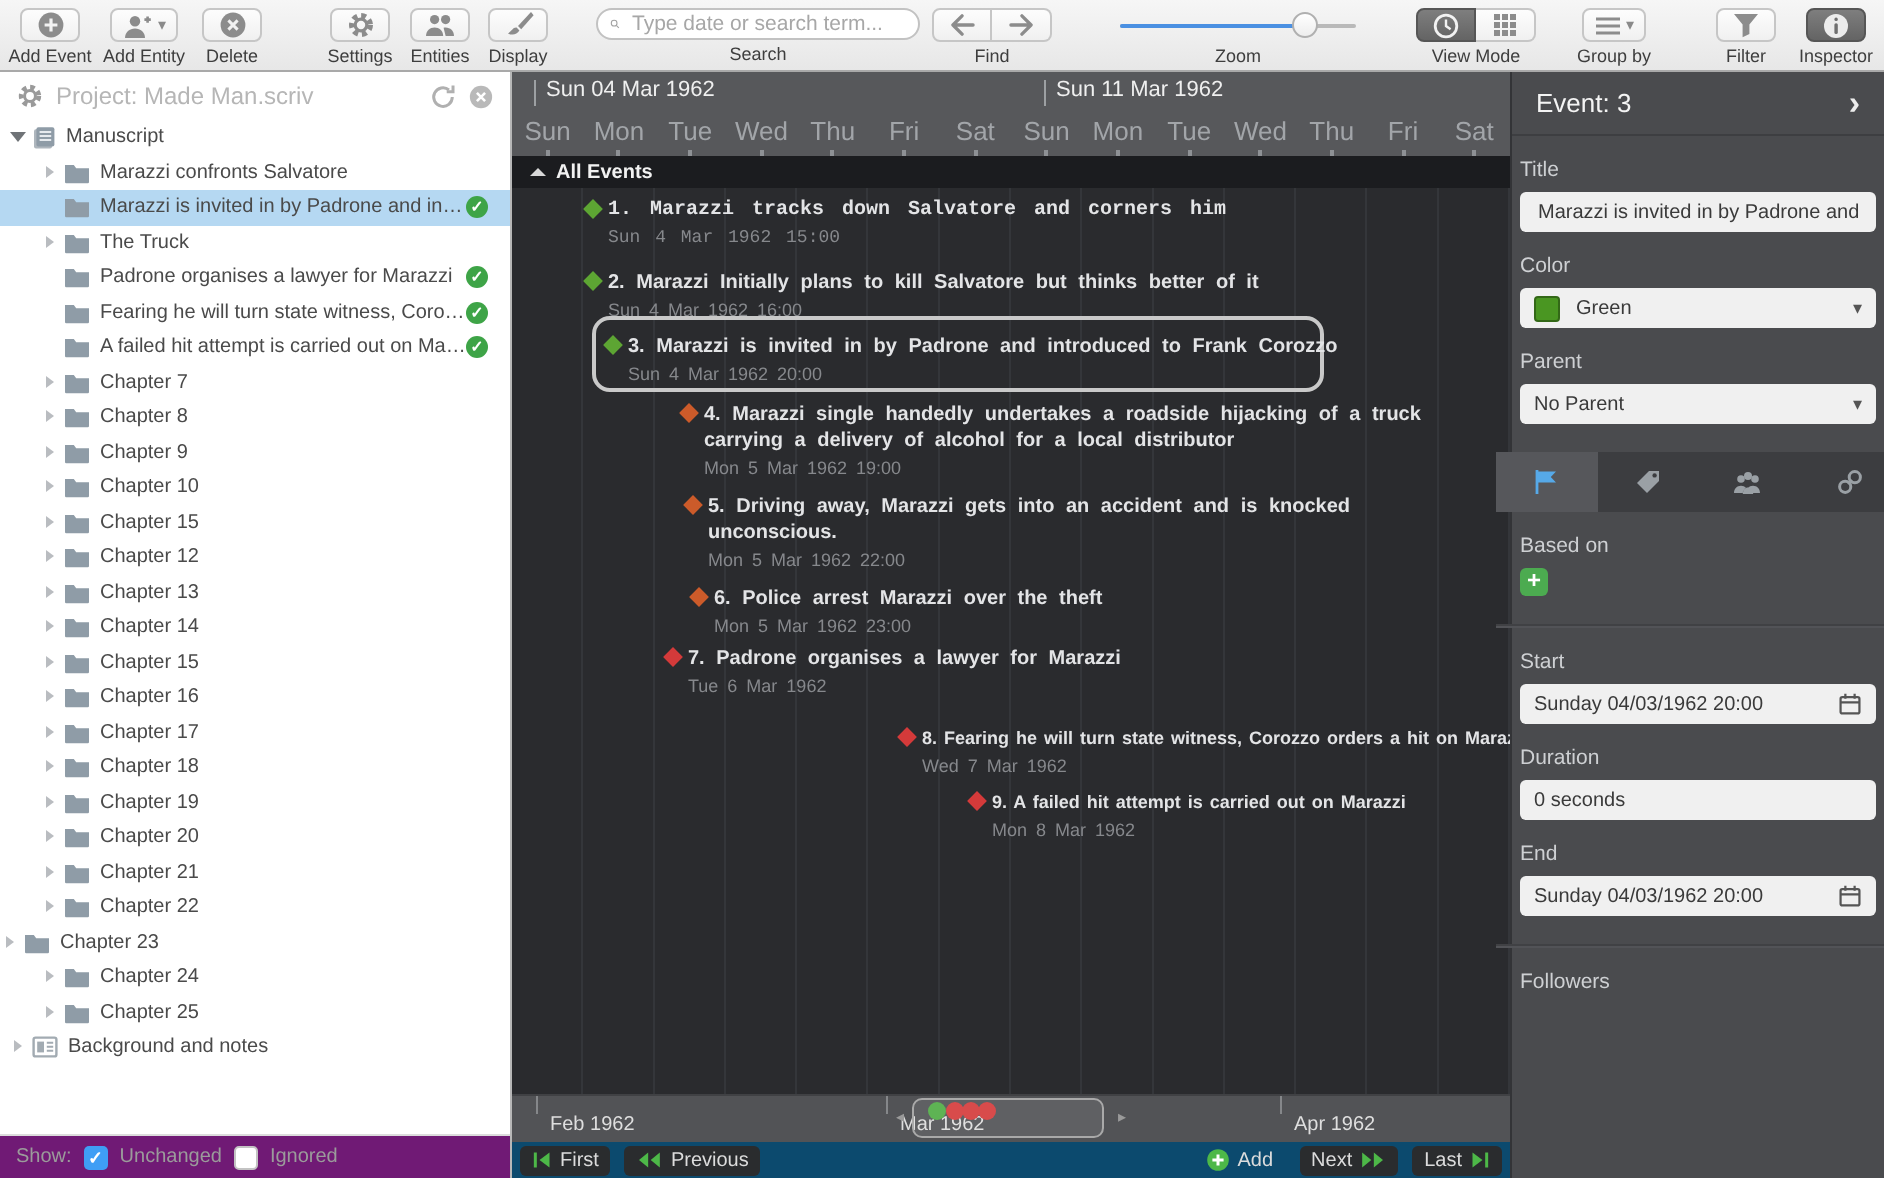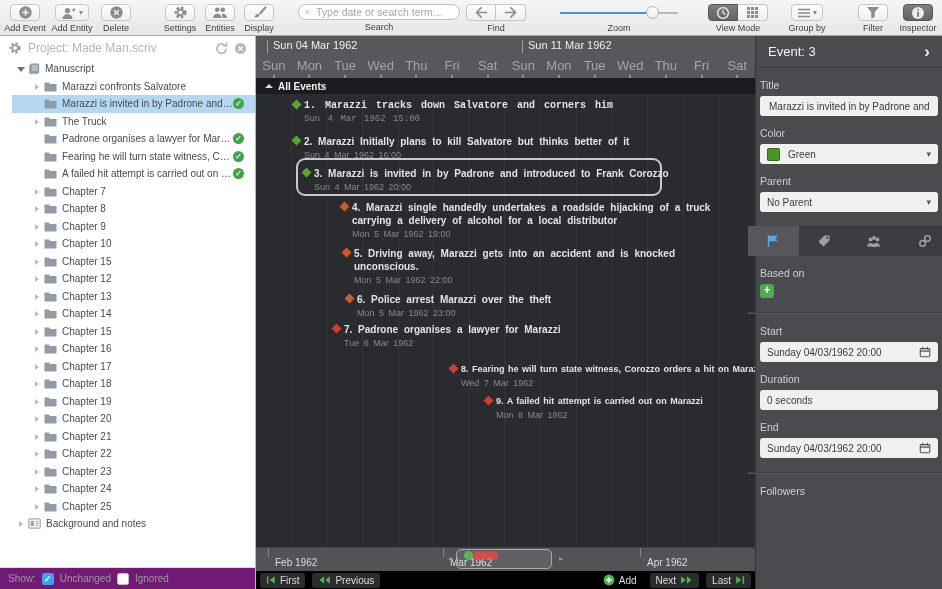--- a/index.html
+++ b/index.html
@@ -30,21 +30,21 @@
   #zoom-track .knob{position:absolute;top:2px;width:13px;height:13px;border-radius:50%;
         background:linear-gradient(#fff,#ededed);border:1px solid #b0b0b0;box-sizing:border-box;}
   .chev{font-size:8px;color:#8a8a8a;line-height:1;}
 
   
   #sidebar{position:absolute;left:0;top:36px;width:256px;bottom:0;background:#fff;
            border-right:1px solid #b7b7b7;box-sizing:border-box;}
   #sb-header{height:24px;display:flex;align-items:center;padding:0 8px;gap:6px;}
   #sb-title{flex:1;font-size:12px;color:#b6b6b6;white-space:nowrap;overflow:hidden;}
   #tree{position:absolute;top:24px;left:0;right:0;bottom:21px;overflow:hidden;}
-  .trow{height:17.5px;display:flex;align-items:center;font-size:10px;color:#4a4a4a;box-sizing:border-box;margin-left:12px;}
+  .trow{height:17.5px;display:flex;align-items:center;font-size:10px;color:#4a4a4a;box-sizing:border-box;}
   .trow.sel{background:#b5d8f2;}
   .tri{width:10px;text-align:center;flex:0 0 10px;}
   .tri-c{display:inline-block;width:0;height:0;border-left:4px solid #b9bcc0;border-top:3.5px solid transparent;border-bottom:3.5px solid transparent;}
   .tri-e{display:inline-block;width:0;height:0;border-top:5px solid #6f7377;border-left:4px solid transparent;border-right:4px solid transparent;}
   .ticon{margin:0 5px 0 2px;flex:0 0 auto;display:flex;}
   .tlabeltxt{white-space:nowrap;overflow:hidden;text-overflow:ellipsis;flex:1;}
   .tcheck{flex:0 0 11px;width:11px;height:11px;border-radius:50%;background:#3ea447;color:#fff;
           font-size:8px;line-height:11px;text-align:center;margin-right:11px;font-weight:bold;}
   #sb-footer{position:absolute;left:0;right:0;bottom:0;height:21px;border-top:1px solid #dcdcdc;background:#701a75;
           display:flex;align-items:center;padding:0 8px;gap:6px;font-size:10px;color:#9b9b9b;}
@@ -83,21 +83,21 @@
   
   #minimap{position:absolute;left:256px;top:547px;width:499px;height:24px;background:#525356;border-top:1px solid #404144;box-sizing:border-box;}
   .mm-tick{position:absolute;top:0;width:1px;height:9px;background:#85878a;}
   .mm-label{position:absolute;top:9px;font-size:10px;color:#dedede;white-space:nowrap;}
   #mm-viewport{position:absolute;top:1px;height:20px;background:rgba(255,255,255,0.08);
           border:1px solid #a9a9a9;border-radius:5px;box-sizing:border-box;}
   .mm-dot{position:absolute;top:3px;width:9px;height:9px;border-radius:50%;}
   .mm-arrow{position:absolute;top:7px;font-size:8px;color:#9a9a9a;line-height:1;}
 
   
-  #bottom-nav{position:absolute;left:256px;top:571px;width:499px;height:18px;background:#000000;
+  #bottom-nav{position:absolute;left:256px;top:571px;width:499px;height:18px;background:#0c4a6e;
           display:flex;align-items:center;padding:0 4px;gap:7px;box-sizing:border-box;}
   .nav-btn{display:flex;align-items:center;gap:4px;background:#2a2c2e;border-radius:3px;height:15px;
           padding:0 6px;font-size:10px;color:#dcdcdc;}
   #nav-right{margin-left:auto;display:flex;align-items:center;gap:7px;}
 
   
   #inspector{position:absolute;left:755px;top:36px;right:0;bottom:0;background:#4a4b4e;
           border-left:1px solid #333437;box-sizing:border-box;}
   #insp-header{height:31px;display:flex;align-items:center;justify-content:space-between;
           padding:0 12px;border-bottom:1px solid #3d3e41;}
@@ -494,21 +494,21 @@
       </div>
       <div class="trow" style="padding-left: 20px;">
         <span class="tri"><span class="tri-c"></span></span>
         <span class="ticon">
           <svg width="13" height="11" viewBox="0 0 13 11">
             <path d="M0.5 1.5h4.4l1.2 1.6h6.4v6.9a0.6 0.6 0 0 1-.6.6H1.1a0.6 0.6 0 0 1-.6-.6z" fill="#8f9ca7"></path>
           </svg>
         </span>
         <span class="tlabeltxt">Chapter 22</span>
       </div>
-      <div class="trow" style="padding-left: 20px;">
+      <div class="trow" style="">
         <span class="tri"><span class="tri-c"></span></span>
         <span class="ticon">
           <svg width="13" height="11" viewBox="0 0 13 11">
             <path d="M0.5 1.5h4.4l1.2 1.6h6.4v6.9a0.6 0.6 0 0 1-.6.6H1.1a0.6 0.6 0 0 1-.6-.6z" fill="#8f9ca7"></path>
           </svg>
         </span>
         <span class="tlabeltxt">Chapter 23</span>
       </div>
       <div class="trow" style="padding-left: 20px;">
         <span class="tri"><span class="tri-c"></span></span>

